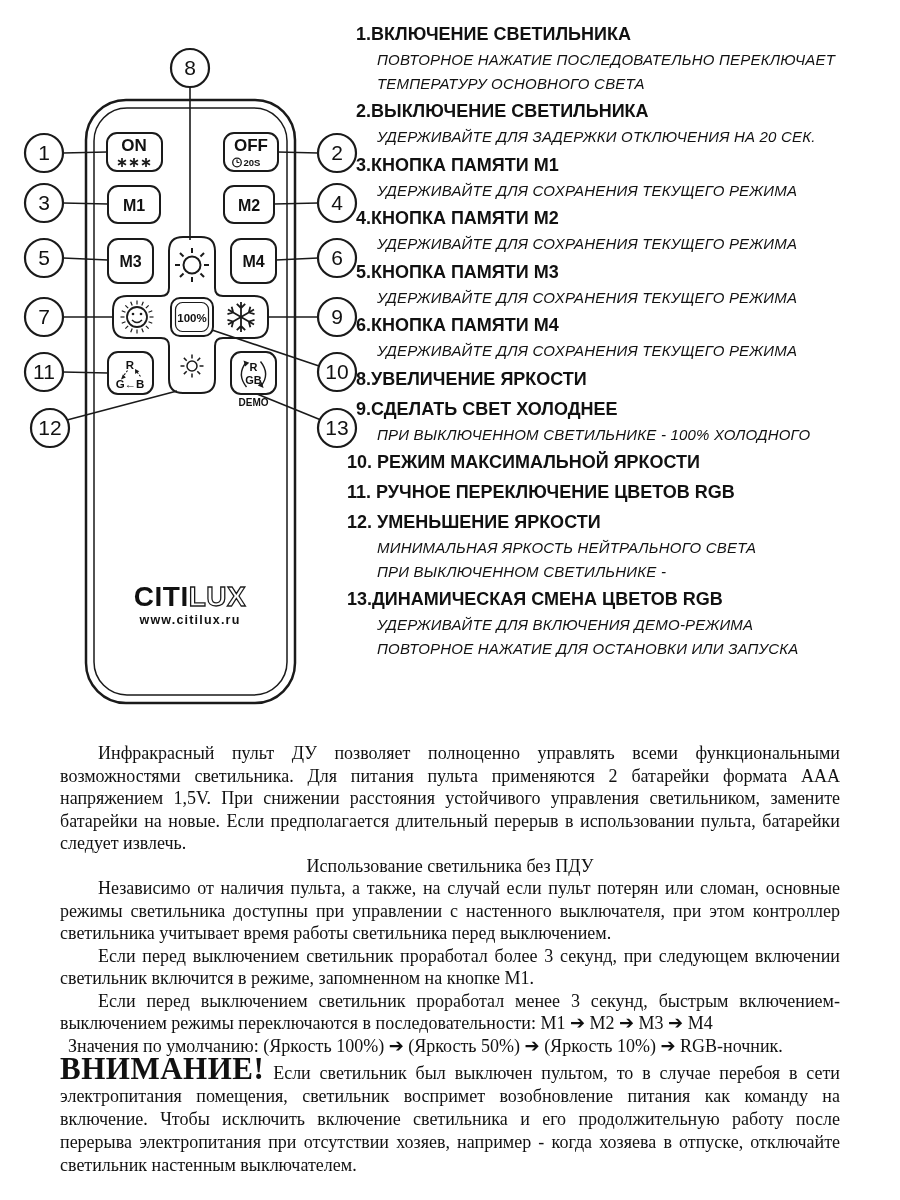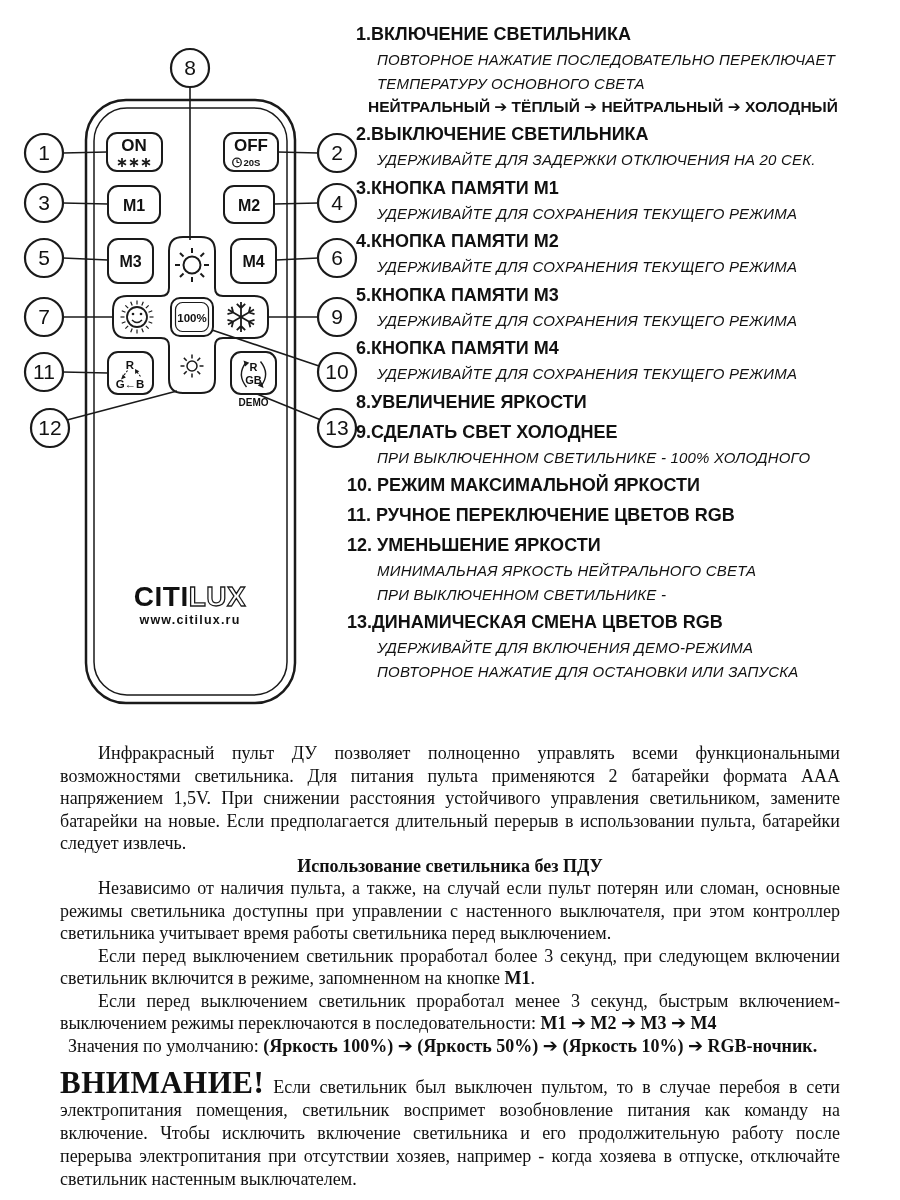--- a/index.html
+++ b/index.html
@@ -21,22 +21,22 @@
 
   
   #body-text{
     position:absolute;left:60px;top:742px;width:780px;
     font-family:"Liberation Serif","DejaVu Serif","DejaVu Sans",serif;
     font-size:18px;line-height:22.5px;text-align:justify;
   }
   .para{text-indent:38px;}
   .para-small{text-indent:8px;text-align:left;}
   .center-head{text-align:center;font-weight:700;text-indent:0;}
-  .warning{margin-top:14px;text-indent:0;line-height:23px;}
-  .seg-bold{font-weight:700;}
+  .warning{text-indent:0;line-height:23px;}
+  .seg-bold{font-weight:400;}
   .warn-title{font-size:31px;font-weight:700;letter-spacing:0.5px;}
 </style>
 </head>
 <body>
 
 <div id="remote-figure">
 <svg width="370" height="740" viewBox="0 0 370 740" xmlns="http://www.w3.org/2000/svg">
   <defs>
     <g id="star6" stroke="#1a1a1a" stroke-width="1.7">
       <line y1="-4.6" y2="4.6"></line>
@@ -220,21 +220,20 @@
     <text x="337" y="435">13</text>
   </g>
 </svg>
 </div>
 
 <div id="instructions">
     <div class="ins-item">
       <div class="ins-head">1.ВКЛЮЧЕНИЕ СВЕТИЛЬНИКА</div>
       <div class="ins-sub">ПОВТОРНОЕ НАЖАТИЕ ПОСЛЕДОВАТЕЛЬНО ПЕРЕКЛЮЧАЕТ</div>
       <div class="ins-sub">ТЕМПЕРАТУРУ ОСНОВНОГО СВЕТА</div>
-      <div class="ins-bold">НЕЙТРАЛЬНЫЙ ➔ ТЁПЛЫЙ ➔ НЕЙТРАЛЬНЫЙ ➔ ХОЛОДНЫЙ</div>
     </div>
     <div class="ins-item">
       <div class="ins-head">2.ВЫКЛЮЧЕНИЕ СВЕТИЛЬНИКА</div>
       <div class="ins-sub">УДЕРЖИВАЙТЕ ДЛЯ ЗАДЕРЖКИ ОТКЛЮЧЕНИЯ НА 20 СЕК.</div>
     </div>
     <div class="ins-item">
       <div class="ins-head">3.КНОПКА ПАМЯТИ М1</div>
       <div class="ins-sub">УДЕРЖИВАЙТЕ ДЛЯ СОХРАНЕНИЯ ТЕКУЩЕГО РЕЖИМА</div>
     </div>
     <div class="ins-item">

